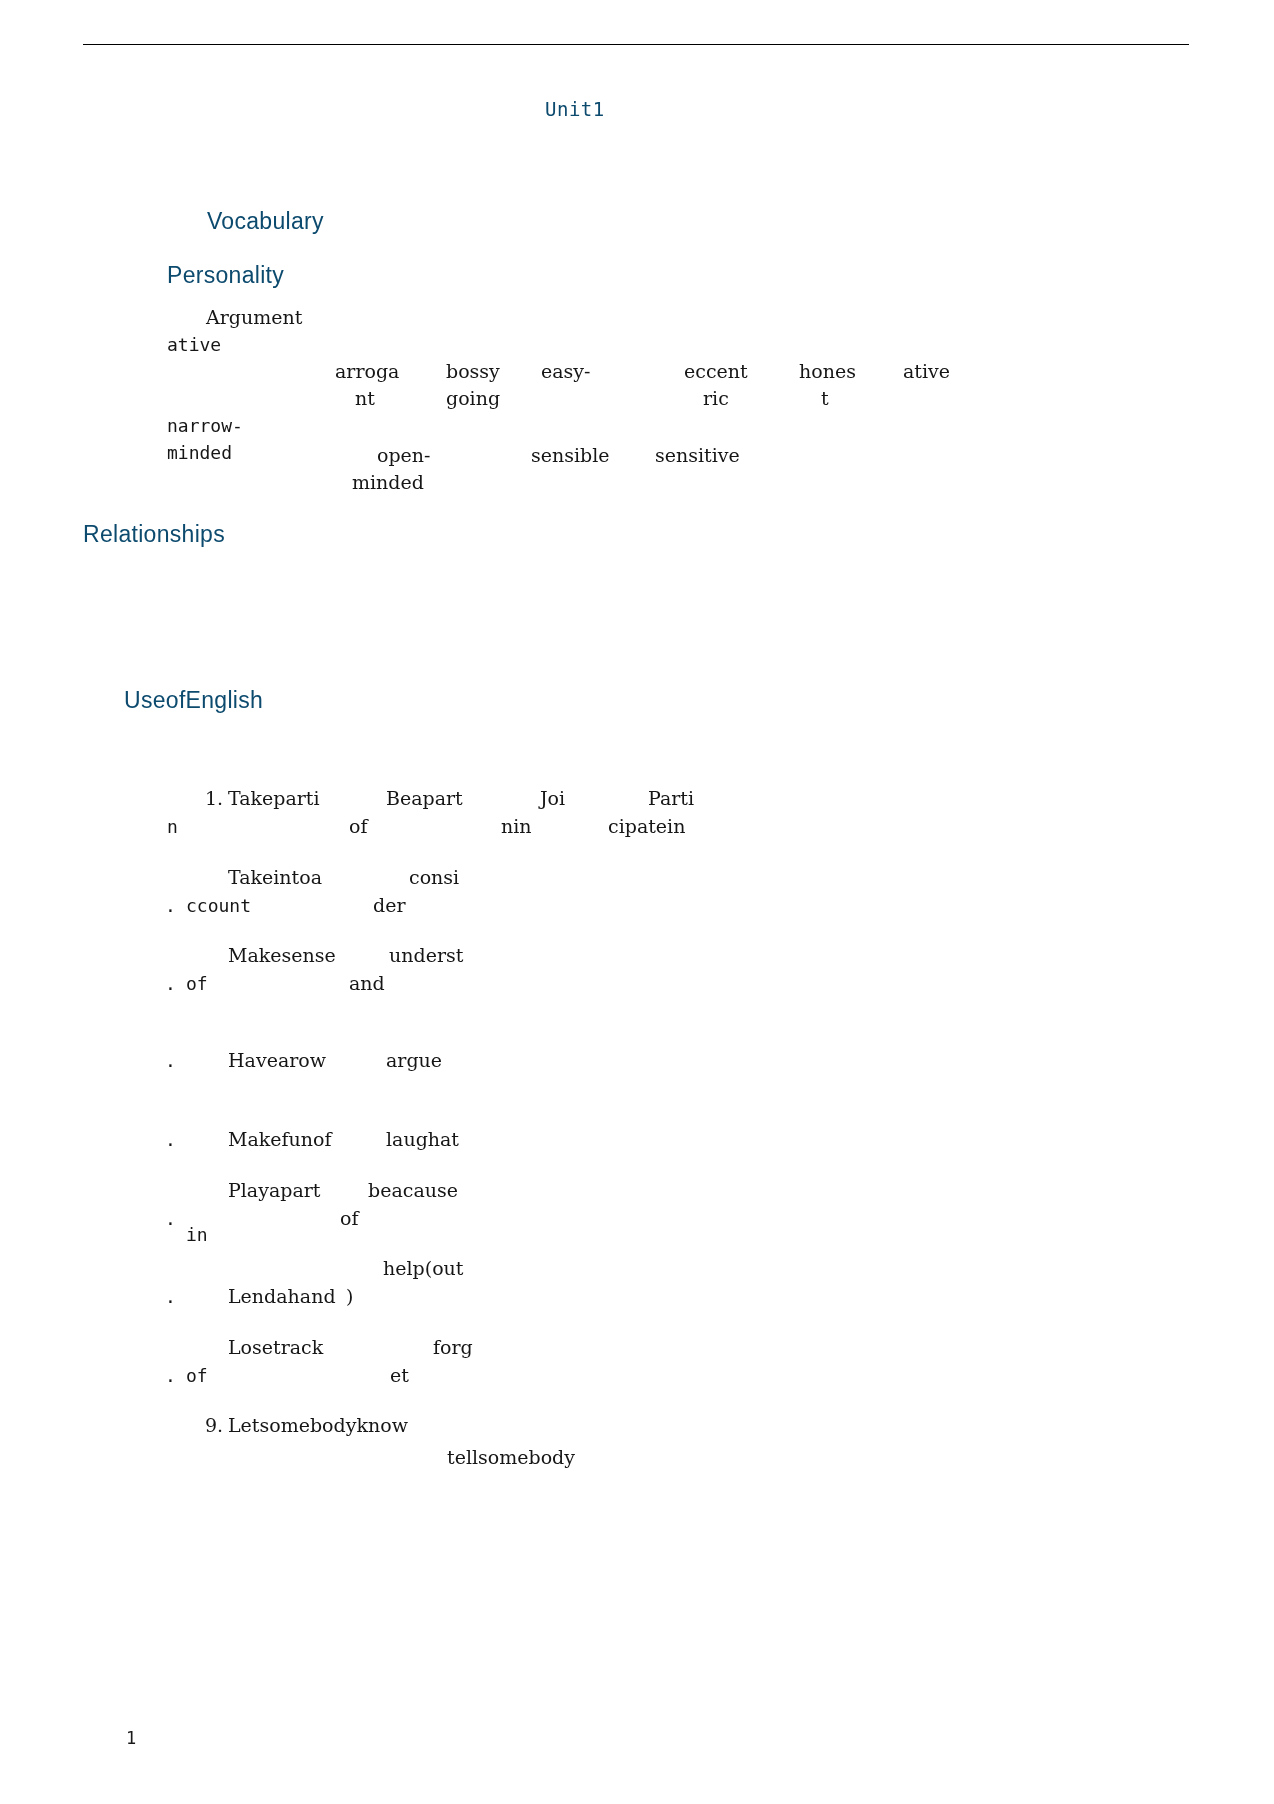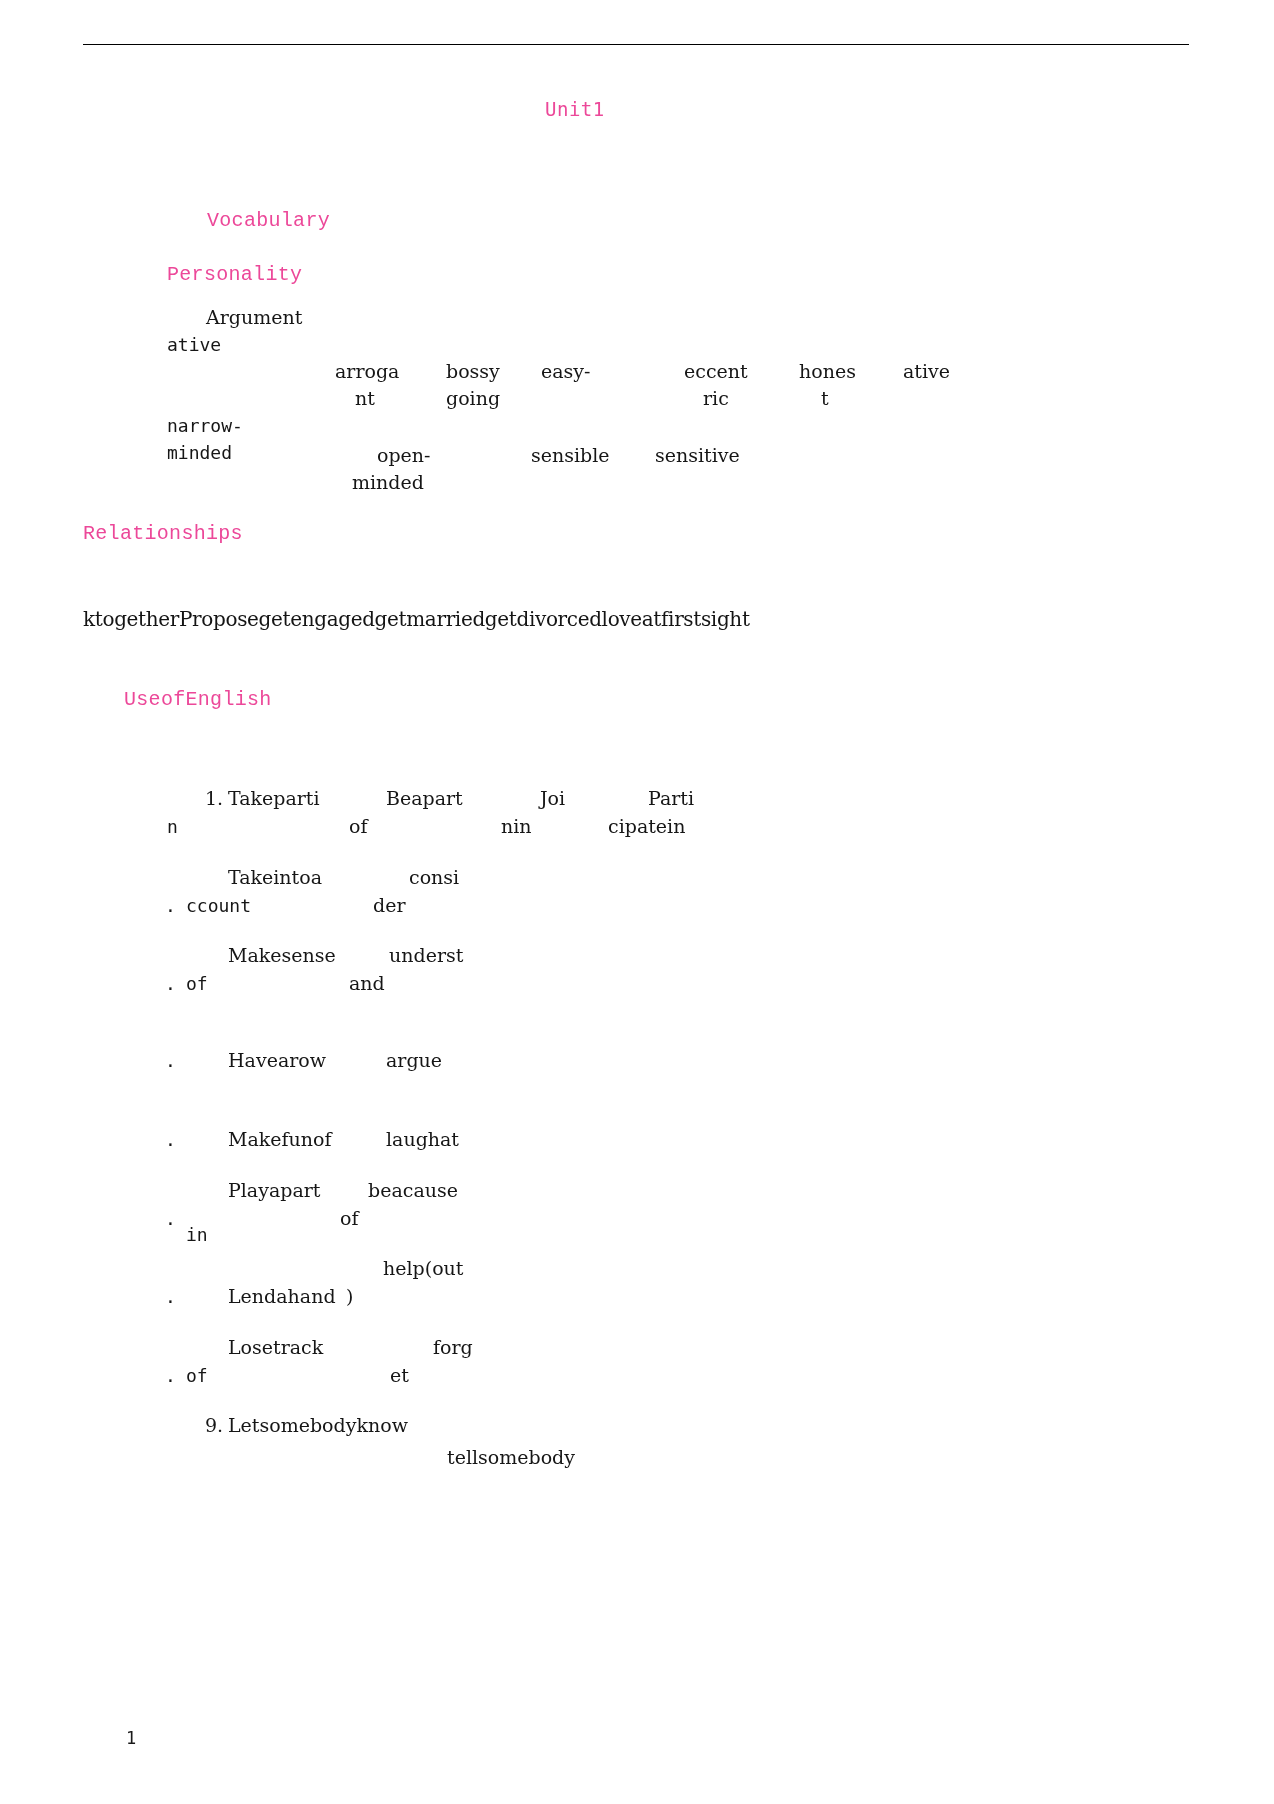--- a/index.html
+++ b/index.html
@@ -49,32 +49,32 @@
     background: #000000;
   }
 
   
   .t {
     position: absolute;
     white-space: pre;
     font-family: "DejaVu Sans Mono", "Liberation Mono", monospace;
     font-size: 18px;
     line-height: 22px;
-    color: #ec4899;
+    color: #0c4a6e;
   }
 
   .title {
     font-family: "DejaVu Sans Mono", "Liberation Mono", monospace;
     font-size: 19px;
     letter-spacing: 0.5px;
   }
 
   .heading {
-    font-family: Liberation Mono, monospace;
-    font-size: 20px;
+    font-family: Liberation Sans, sans-serif;
+    font-size: 23px;
     letter-spacing: 0.3px;
   }
 
   .runon {
     position: absolute;
     font-family: "DejaVu Serif", "Liberation Serif", serif;
     font-size: 20px;
     line-height: 29px;
     letter-spacing: -0.2px;
     color: #141414;
@@ -141,21 +141,20 @@
 
   <div class="word" style="left:377px; top:442px;">open-</div>
   <div class="word" style="left:352px; top:469px;">minded</div>
 
   <div class="word" style="left:531px; top:442px;">sensible</div>
 
   <div class="word" style="left:655px; top:442px;">sensitive</div>
 
   <div class="t heading" style="left:83px; top:523px;">Relationships</div>
 
-  <div class="runon" style="left:83px; top:605px; letter-spacing:-0.35px;">ktogetherProposegetengagedgetmarriedgetdivorcedloveatfirstsight</div>
 
   <div class="t heading" style="left:124px; top:689px;">UseofEnglish</div>
 
   <div class="word" style="left:205px; top:785px;">1.</div>
   <div class="word" style="left:228px; top:785px;">Takeparti</div>
   <div class="word mono" style="left:167px; top:813px;">n</div>
   <div class="word" style="left:386px; top:785px;">Beapart</div>
   <div class="word" style="left:349px; top:813px;">of</div>
   <div class="word" style="left:540px; top:785px;">Joi</div>
   <div class="word" style="left:501px; top:813px;">nin</div>

